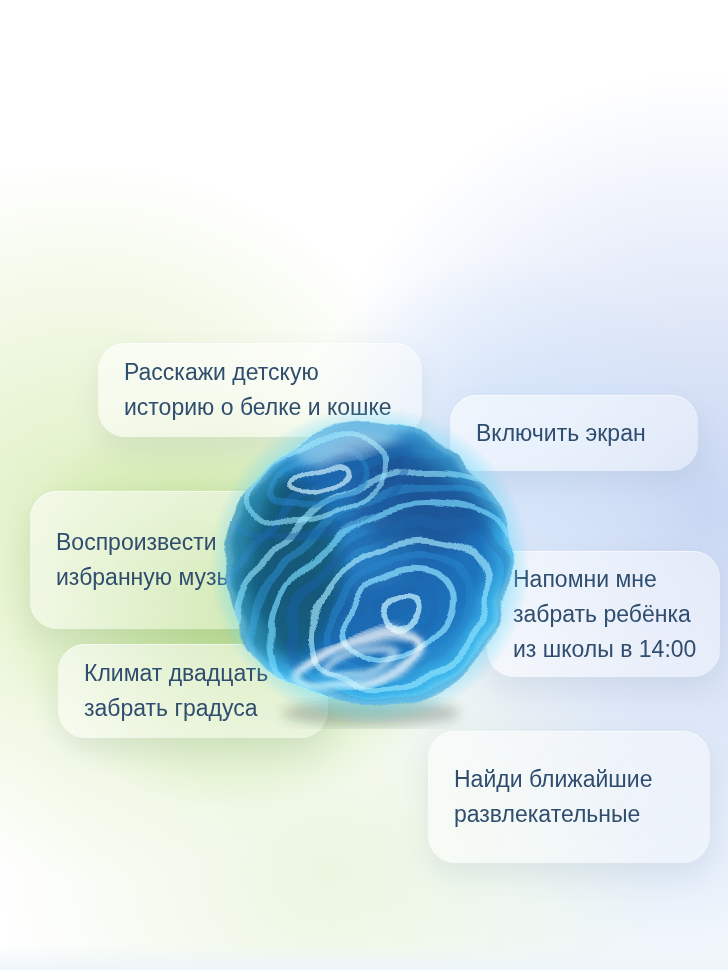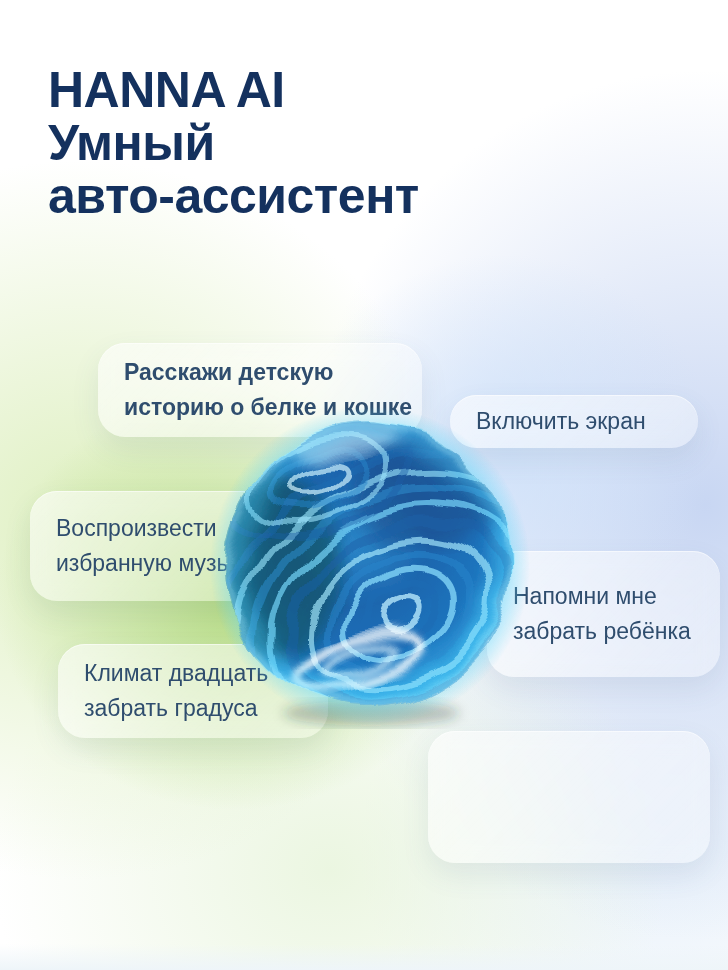--- a/index.html
+++ b/index.html
@@ -51,52 +51,50 @@
     font-weight:500;
   }
   .bubble .bline{display:block;white-space:nowrap;}
   .orb-wrap{position:absolute;left:208px;top:406px;width:324px;height:324px;}
 </style>
 </head>
 <body>
 
 <div class="page">
 
-  <div class="title-block">
-    <span class="line">HANNA AI</span>
-    <span class="line">Умный</span>
-    <span class="line">авто-ассистент</span>
-  </div>
 
-  <div class="bubble" style="left:98px;top:343px;width:324px;height:94px;font-weight:bold;">
+  <div class="bubble" style="left:98px;top:343px;width:324px;height:94px;">
     <span class="bline">Расскажи детскую</span>
     <span class="bline">историю о белке и кошке</span>
   </div>
 
-  <div class="bubble" style="left:450px;top:395px;width:248px;height:53px;">
+  <div class="bubble" style="left:450px;top:395px;width:248px;height:76px;">
     <span class="bline">Включить экран</span>
   </div>
 
-  <div class="bubble" style="left:30px;top:491px;width:242px;height:110px;">
+  <div class="bubble" style="left:30px;top:491px;width:242px;height:138px;">
     <span class="bline">Воспроизвести</span>
     <span class="bline">избранную музыку</span>
   </div>
 
   <div class="bubble" style="left:487px;top:551px;width:233px;height:126px;">
     <span class="bline">Напомни мне</span>
     <span class="bline">забрать ребёнка</span>
+    <span class="bline">из школы в 14:00</span>
   </div>
 
   <div class="bubble" style="left:58px;top:644px;width:270px;height:94px;">
     <span class="bline">Климат двадцать</span>
     <span class="bline">забрать градуса</span>
   </div>
 
 
   <div class="bubble" style="left:428px;top:731px;width:282px;height:132px;">
+    <span class="bline">Найди ближайшие</span>
+    <span class="bline">развлекательные</span>
   </div>
 
   <div class="orb-wrap">
     <svg width="324" height="324" viewBox="0 0 324 324">
       <defs>
         <radialGradient id="baseGrad" cx="46%" cy="40%" r="66%">
           <stop offset="0%" stop-color="#2b86c8"></stop>
           <stop offset="38%" stop-color="#1d66ae"></stop>
           <stop offset="66%" stop-color="#1e74bd"></stop>
           <stop offset="85%" stop-color="#2ea0de"></stop>

